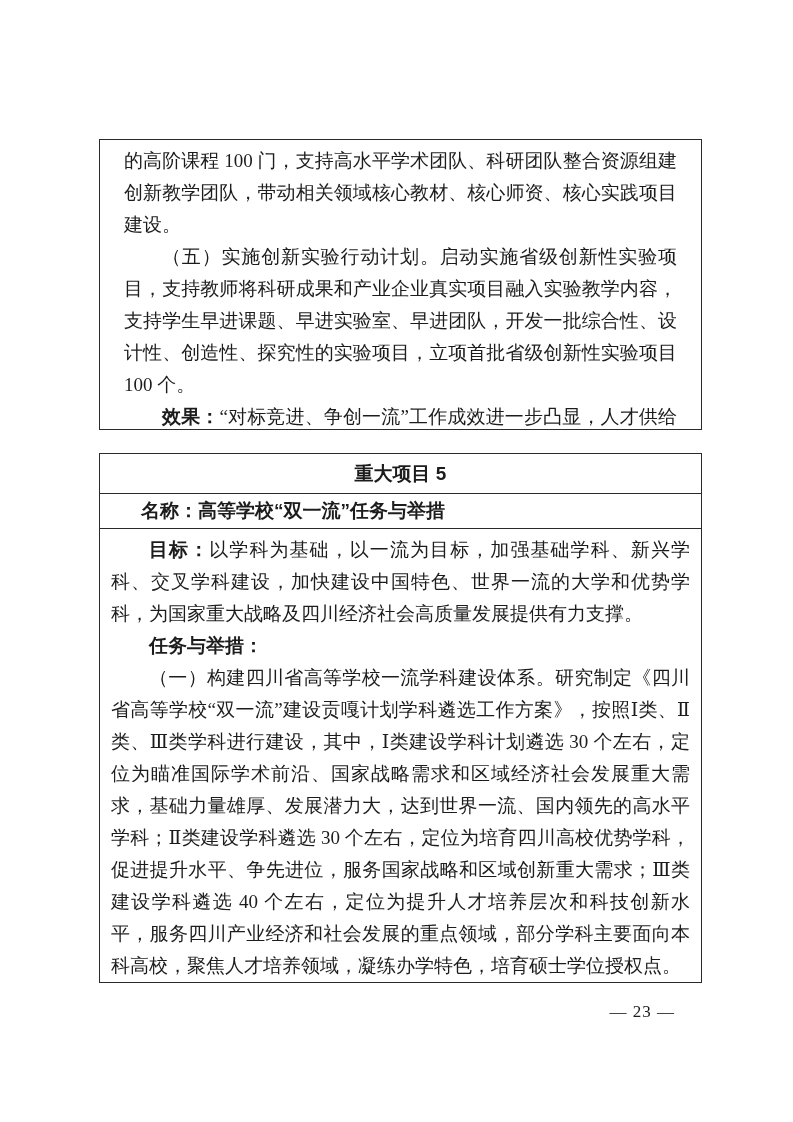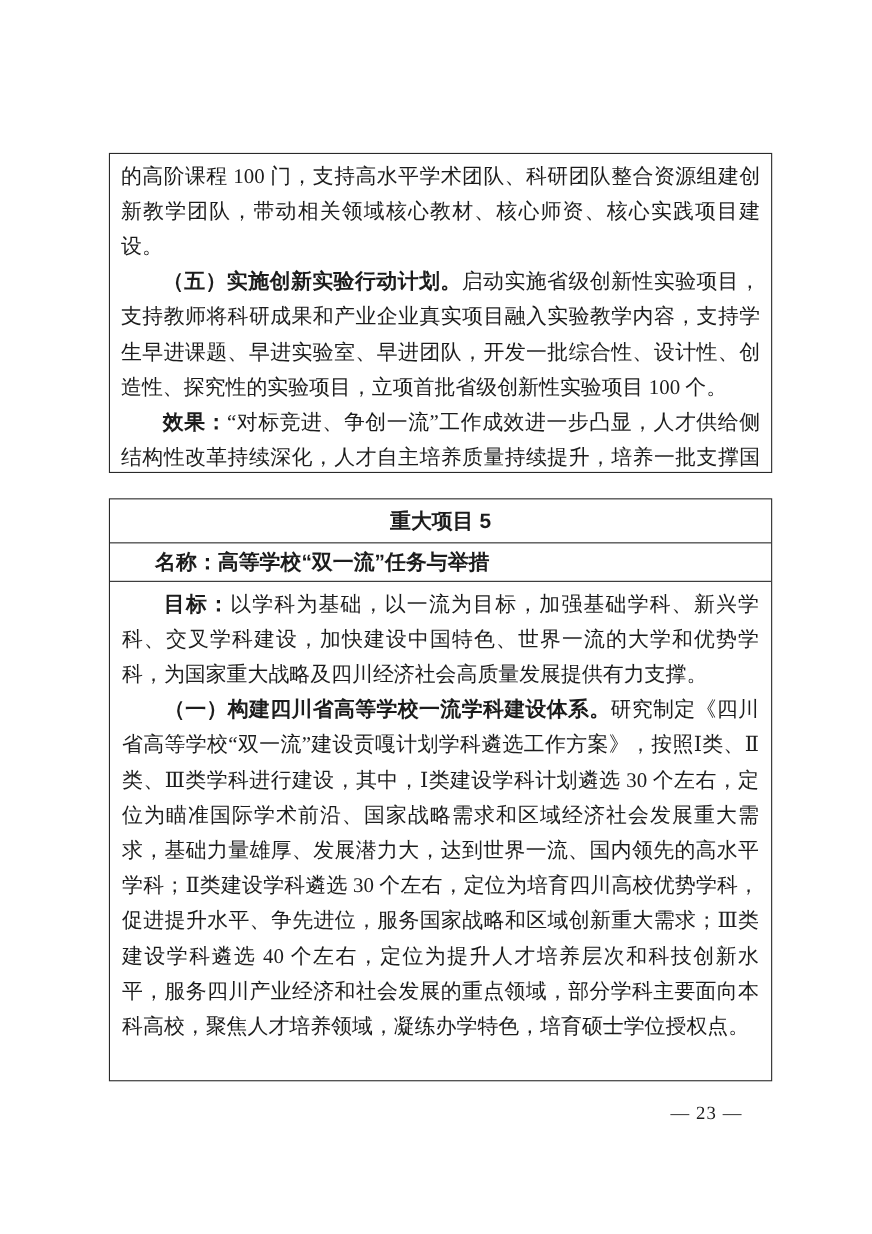--- a/index.html
+++ b/index.html
@@ -17,21 +17,21 @@
     position: absolute;
     left: 99px;
     width: 603px;
     border: 1.5px solid #2a2a2a;
     background: #ffffff;
     overflow: hidden;
   }
   .box1 {
     top: 139px;
     height: 291px;
-    padding: 5px 10px;
+    padding: 5px 24px;
   }
   .box2 {
     top: 453px;
     height: 530px;
   }
   .row-title {
     height: 40px;
     display: flex;
     align-items: center;
     justify-content: center;
@@ -61,21 +61,21 @@
     text-justify: inter-character;
     text-indent: 2em;
     color: #1c1c1c;
   }
   p.para.continued { text-indent: 0; }
   .hei {
     font-weight: 700;
     font-family: "Liberation Sans", "DejaVu Sans", sans-serif;
     margin-top: 24px;
   }
-  .kai { font-weight: 700; }
+  .kai { font-weight: 400; }
   .page-number {
     position: absolute;
     top: 1002px;
     right: 118px;
     font-size: 17px;
     letter-spacing: 1px;
     color: #1c1c1c;
     font-family: "Liberation Serif", "DejaVu Serif", serif;
     margin-left: 48px;
   }
@@ -91,19 +91,20 @@
     <p class="para"><span class="hei">效果：</span><span>“对标竞进、争创一流”工作成效进一步凸显，人才供给侧结构性改革持续深化，人才自主培养质量持续提升，培养一批支撑国家战略和地方经济社会发展的拔尖创新人才、一流复合型应用型人才。</span></p>
   </div>
 
   <div class="box box2">
     <div class="row-title">重大项目 5</div>
     <div class="row-name">
         <span>名称：高等学校“双一流”任务与举措</span>
       </div>
     <div class="box-body">
       <p class="para"><span class="hei">目标：</span><span>以学科为基础，以一流为目标，加强基础学科、新兴学科、交叉学科建设，加快建设中国特色、世界一流的大学和优势学科，为国家重大战略及四川经济社会高质量发展提供有力支撑。</span></p>
+      <p class="para"><span class="hei">任务与举措：</span></p>
       <p class="para"><span class="kai">（一）构建四川省高等学校一流学科建设体系。</span><span>研究制定《四川省高等学校“双一流”建设贡嘎计划学科遴选工作方案》，按照Ⅰ类、Ⅱ类、Ⅲ类学科进行建设，其中，Ⅰ类建设学科计划遴选 30 个左右，定位为瞄准国际学术前沿、国家战略需求和区域经济社会发展重大需求，基础力量雄厚、发展潜力大，达到世界一流、国内领先的高水平学科；Ⅱ类建设学科遴选 30 个左右，定位为培育四川高校优势学科，促进提升水平、争先进位，服务国家战略和区域创新重大需求；Ⅲ类建设学科遴选 40 个左右，定位为提升人才培养层次和科技创新水平，服务四川产业经济和社会发展的重点领域，部分学科主要面向本科高校，聚焦人才培养领域，凝练办学特色，培育硕士学位授权点。</span></p>
     </div>
   </div>
 
   <div class="page-number">— 23 —</div>
 
 </div>
 
 </body></html>

